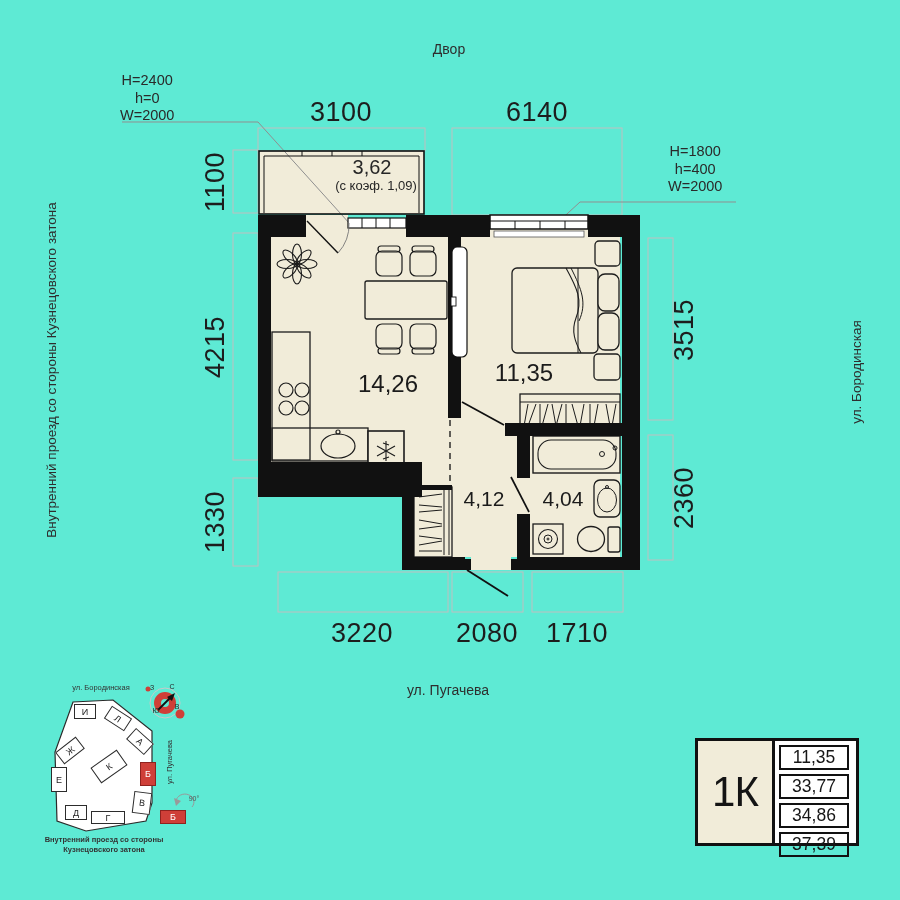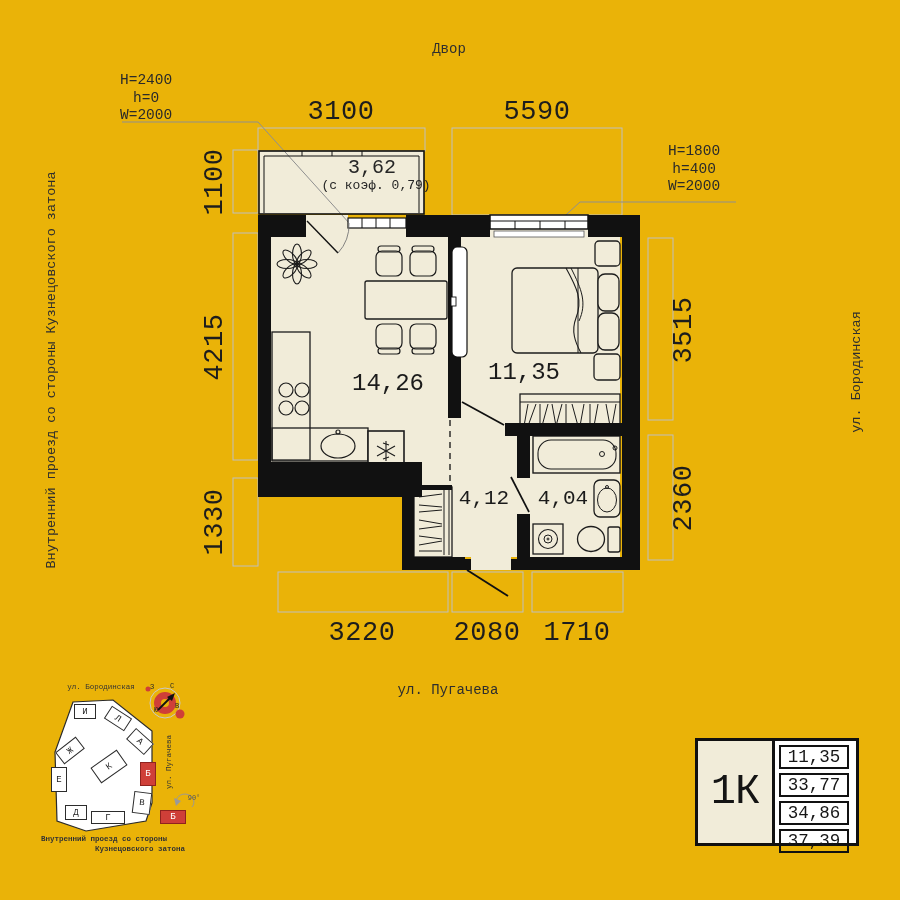--- a/index.html
+++ b/index.html
@@ -1,17 +1,17 @@
 <!DOCTYPE html>
 <html><head>
 <meta charset="utf-8">
 <style>
   html,body{margin:0;padding:0;background:#ffffff;}
-  #stage{position:relative;width:900px;height:900px;background:#eab308;overflow:hidden;
-         font-family:Liberation Mono, monospace;color:#222;}
+  #stage{position:relative;width:900px;height:900px;background:#5eead4;overflow:hidden;
+         font-family:Liberation Sans, sans-serif;color:#222;}
   #plan-svg{position:absolute;left:0;top:0;}
   .lbl{position:absolute;white-space:nowrap;color:#262626;
        transform:translate(-50%,-50%);line-height:1.05;text-align:center;}
   .lbl.rot{transform:translate(-50%,-50%) rotate(-90deg);}
   .dim{font-size:27px;letter-spacing:.5px;color:#1d1d1d;}
   .area{font-size:24px;color:#1b1b1b;}
   .area-sm{font-size:21px;color:#1b1b1b;}
   .note{position:absolute;font-size:14.5px;line-height:1.22;color:#2a2a2a;text-align:center;}
   .street{font-size:14px;color:#2e2e2e;}
   .vstreet{font-size:13.5px;color:#2e2e2e;}
@@ -262,41 +262,41 @@
     <div>h=0</div>
     <div>W=2000</div>
   </div>
   <div class="note" style="left:668px;top:143px;">
     <div>H=1800</div>
     <div>h=400</div>
     <div>W=2000</div>
   </div>
 
   <div class="lbl" style="left:372px;top:167px;font-size:20px;">3,62</div>
-  <div class="lbl" style="left:376px;top:186px;font-size:13px;">(с коэф. 0,79)</div>
+  <div class="lbl" style="left:376px;top:186px;font-size:13px;">(с коэф. 1,09)</div>
   <div class="lbl area" style="left:388px;top:384px;">14,26</div>
   <div class="lbl area" style="left:524px;top:373px;">11,35</div>
   <div class="lbl area-sm" style="left:484px;top:499px;">4,12</div>
   <div class="lbl area-sm" style="left:563px;top:499px;">4,04</div>
 
   <div class="lbl dim" style="left:341px;top:112px;">3100</div>
-  <div class="lbl dim" style="left:537px;top:112px;">5590</div>
+  <div class="lbl dim" style="left:537px;top:112px;">6140</div>
   <div class="lbl dim rot" style="left:215px;top:182px;">1100</div>
   <div class="lbl dim rot" style="left:215px;top:347px;">4215</div>
   <div class="lbl dim rot" style="left:215px;top:522px;">1330</div>
   <div class="lbl dim rot" style="left:684px;top:330px;">3515</div>
   <div class="lbl dim rot" style="left:684px;top:498px;">2360</div>
   <div class="lbl dim" style="left:362px;top:633px;">3220</div>
   <div class="lbl dim" style="left:487px;top:633px;">2080</div>
   <div class="lbl dim" style="left:577px;top:633px;">1710</div>
 
   <div class="lbl mini-lbl" style="left:101px;top:688px;">ул. Бородинская</div>
   <div class="lbl mini-lbl rot" style="left:170px;top:762px;">ул. Пугачева</div>
   <div class="lbl mini-lbl" style="left:104px;top:840px;font-weight:bold;">Внутренний проезд со стороны</div>
-  <div class="lbl mini-lbl" style="left:104px;top:850px;font-weight:bold;margin-left:36px;">Кузнецовского затона</div>
+  <div class="lbl mini-lbl" style="left:104px;top:850px;font-weight:bold;">Кузнецовского затона</div>
 
   <div class="bldg" style="left:74px;top:704px;width:22px;height:15px;">И</div>
   <div class="bldg" style="left:106px;top:711px;width:24px;height:15px;transform:rotate(33deg);">Л</div>
   <div class="bldg" style="left:128px;top:734px;width:24px;height:15px;transform:rotate(42deg);">А</div>
   <div class="bldg" style="left:57px;top:743px;width:26px;height:15px;transform:rotate(-38deg);">Ж</div>
   <div class="bldg" style="left:93px;top:757px;width:32px;height:19px;transform:rotate(-35deg);">К</div>
   <div class="bldg" style="left:51px;top:767px;width:16px;height:25px;">Е</div>
   <div class="bldg red" style="left:140px;top:762px;width:16px;height:24px;background:#cf3f38;">Б</div>
   <div class="bldg" style="left:133px;top:792px;width:18px;height:22px;transform:rotate(7deg);">В</div>
   <div class="bldg" style="left:65px;top:805px;width:22px;height:15px;">Д</div>

